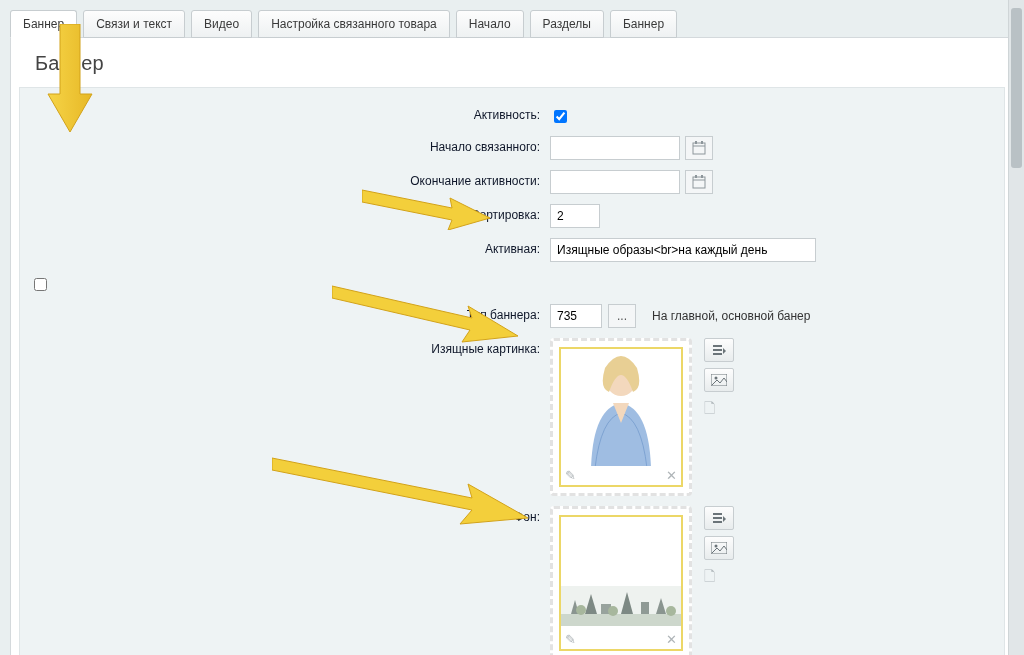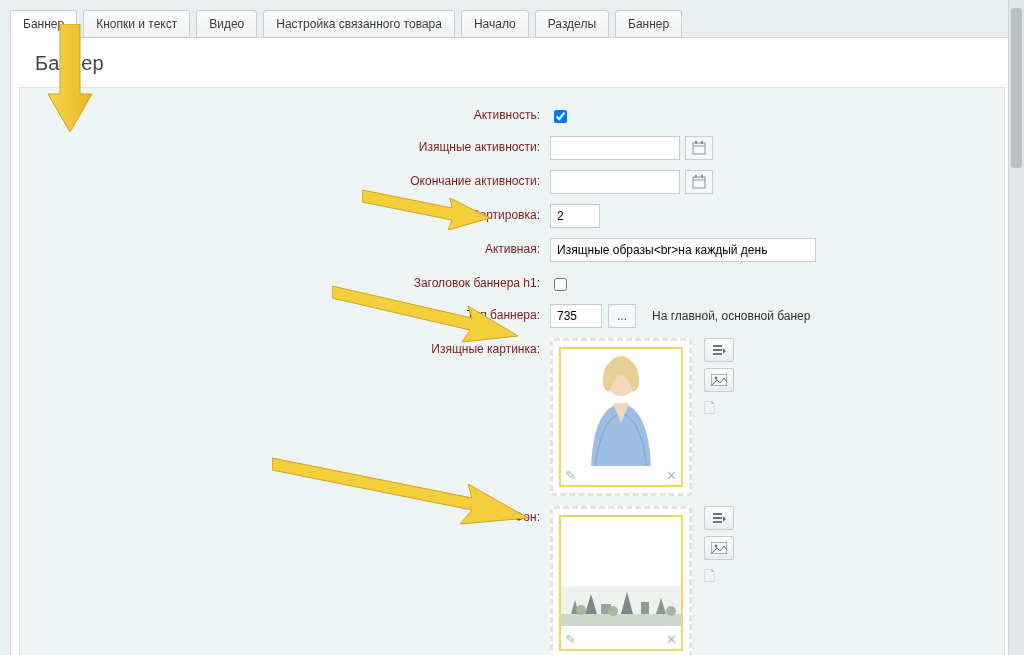--- a/index.html
+++ b/index.html
@@ -50,21 +50,21 @@
     background: #eef3f4;
     border: 1px solid #dfe5e7;
     padding: 16px 10px 30px 10px;
   }
   .row { display: flex; align-items: flex-start; margin-bottom: 10px; }
   .row .lbl {
     width: 520px;
     text-align: right;
     padding-right: 10px;
     line-height: 22px;
-    color: #7f1d1d;
+    color: #0f172a;
   }
   .row .ctrl { flex: 1; display:flex; align-items:flex-start; gap:6px; }
   input[type=text], input[type=number] {
     border: 1px solid #c7cdd0;
     background: #fff;
     padding: 3px 6px;
     font-size: 12px;
     height: 24px;
   }
   .w-date { width: 130px; }
@@ -134,42 +134,42 @@
     position:absolute; left:2px; right:2px; top:8px; height:160px;
     background:#b9c1c5; border-radius:3px;
   }
 </style>
 </head>
 <body>
 
 <div class="outer">
   <div class="tabs">
     <div class="tab active">Баннер</div>
-    <div class="tab">Кнопки и текст</div>
+    <div class="tab">Связи и текст</div>
     <div class="tab">Видео</div>
     <div class="tab">Настройка связанного товара</div>
     <div class="tab">Начало</div>
     <div class="tab">Разделы</div>
     <div class="tab">Баннер</div>
   </div>
 
   <div class="panel">
     <h1>Баннер</h1>
 
     <div class="form-panel">
 
       <div class="row">
         <div class="lbl">Активность:</div>
         <div class="ctrl">
             <input type="checkbox" checked="" style="">
           </div>
       </div>
 
       <div class="row">
-        <div class="lbl">Изящные активности:</div>
+        <div class="lbl">Начало связанного:</div>
         <div class="ctrl">
           <input class="w-date" type="text" style="">
           <span class="cal-btn">
             <svg width="14" height="14" viewBox="0 0 14 14">
                 <rect x="1" y="2" width="12" height="11" fill="none" stroke="#8d969b"></rect>
                 <line x1="1" y1="5" x2="13" y2="5" stroke="#8d969b"></line>
                 <rect x="3" y="0" width="2" height="3" fill="#8d969b"></rect>
                 <rect x="9" y="0" width="2" height="3" fill="#8d969b"></rect>
               </svg>
           </span>
@@ -199,21 +199,20 @@
       </div>
 
       <div class="row">
         <div class="lbl">Активная:</div>
         <div class="ctrl">
           <input class="w-name" type="text" value="Изящные образы&lt;br&gt;на каждый день" style="">
         </div>
       </div>
 
       <div class="row">
-        <div class="lbl">Заголовок баннера h1:</div>
         <div class="ctrl">
             <input type="checkbox" style="">
           </div>
       </div>
 
       <div class="row">
         <div class="lbl">Тип баннера:</div>
         <div class="ctrl">
           <input class="w-type" type="text" value="735" style="">
           <span class="dots-btn">...</span>

